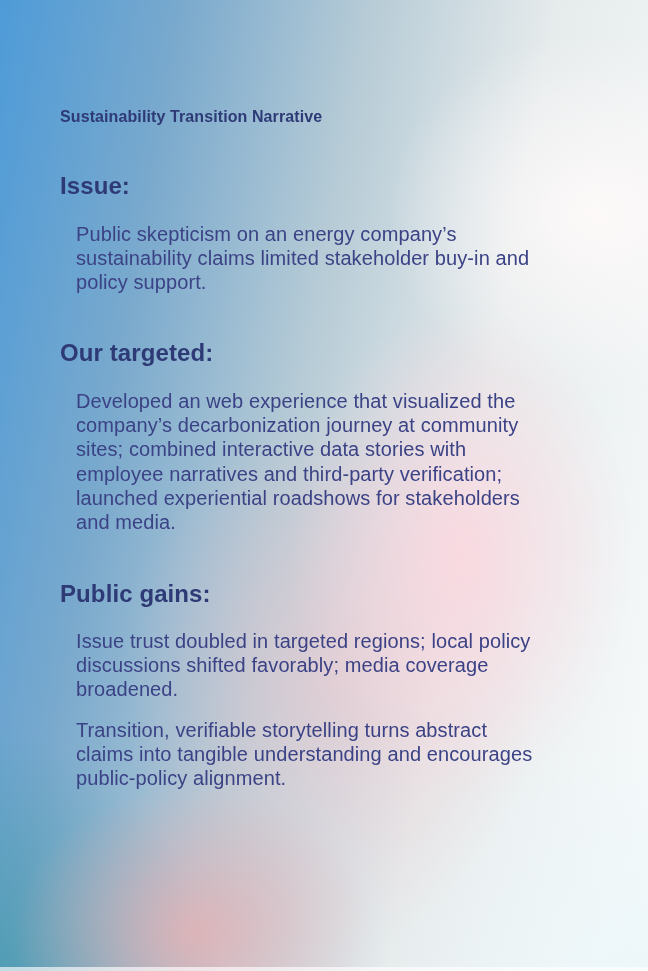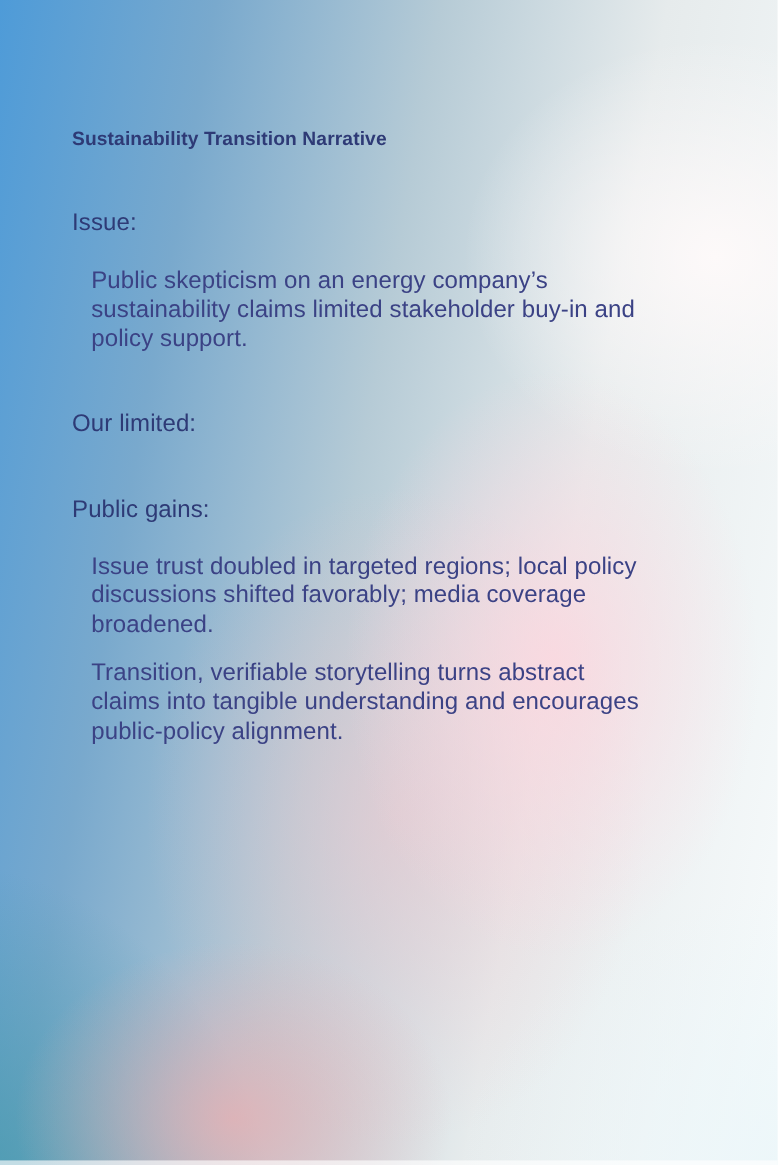--- a/index.html
+++ b/index.html
@@ -34,23 +34,23 @@
   .doc-title {
     margin: 0 0 45px 0;
     font-size: 16px;
     line-height: 24.3px;
     font-weight: 700;
     color: #2e3a76;
     letter-spacing: 0.1px;
   }
   .section-heading {
     margin: 47px 0 23px 0;
-    font-size: 20px;
+    font-size: 24px;
     line-height: 24.3px;
-    font-weight: 400;
+    font-weight: 700;
     color: #2e3a76;
     letter-spacing: 0.1px;
   }
   .section:first-of-type .section-heading {
     margin-top: 45px;
   }
   .section-body {
     margin: 16px;
     font-size: 20px;
     line-height: 24.3px;
@@ -77,21 +77,27 @@
     <h1 class="doc-title">Sustainability Transition Narrative</h1>
 
     <div class="section">
       <h2 class="section-heading">Issue:</h2>
       <p class="section-body">Public skepticism on an energy company’s
 sustainability claims limited stakeholder buy-in and
 policy support.</p>
     </div>
 
     <div class="section">
-      <h2 class="section-heading">Our limited:</h2>
+      <h2 class="section-heading">Our targeted:</h2>
+      <p class="section-body">Developed an web experience that visualized the
+company’s decarbonization journey at community
+sites; combined interactive data stories with
+employee narratives and third-party verification;
+launched experiential roadshows for stakeholders
+and media.</p>
     </div>
 
     <div class="section">
       <h2 class="section-heading">Public gains:</h2>
       <p class="section-body">Issue trust doubled in targeted regions; local policy
 discussions shifted favorably; media coverage
 broadened.</p>
     </div>
 
     <div class="section">

